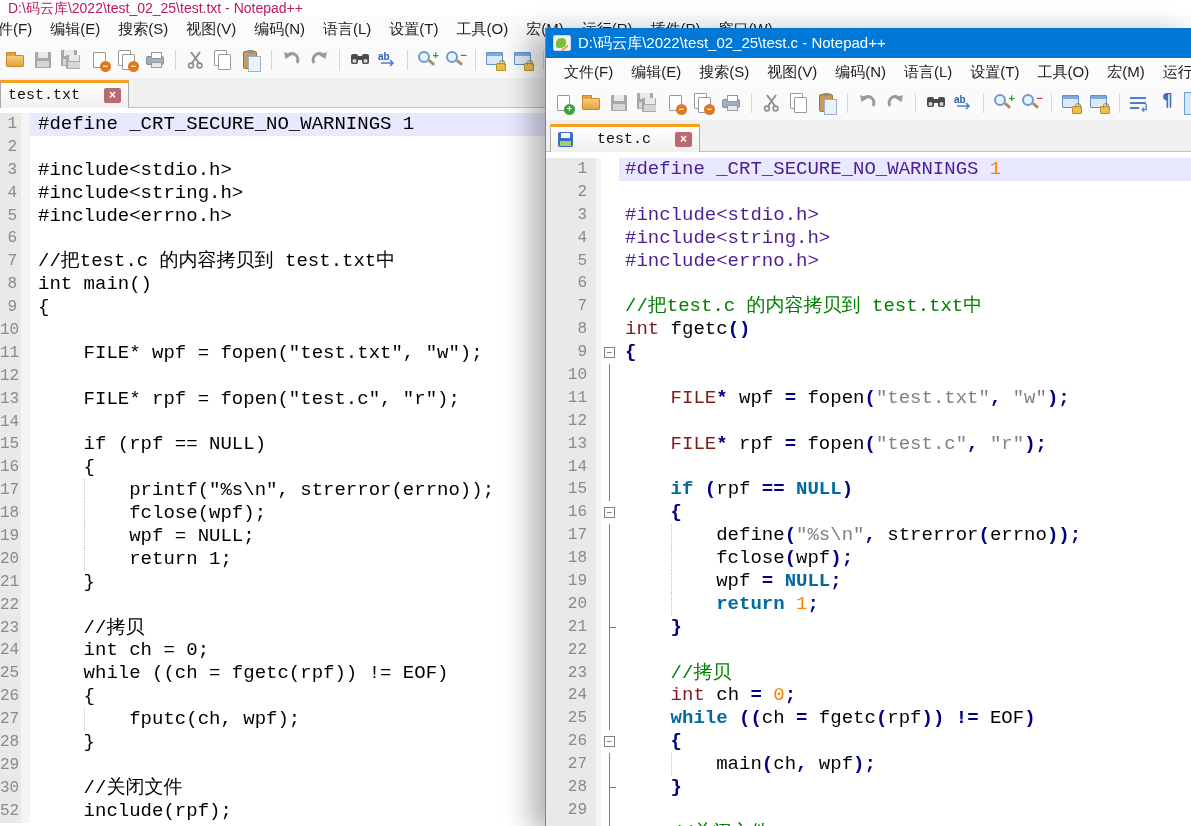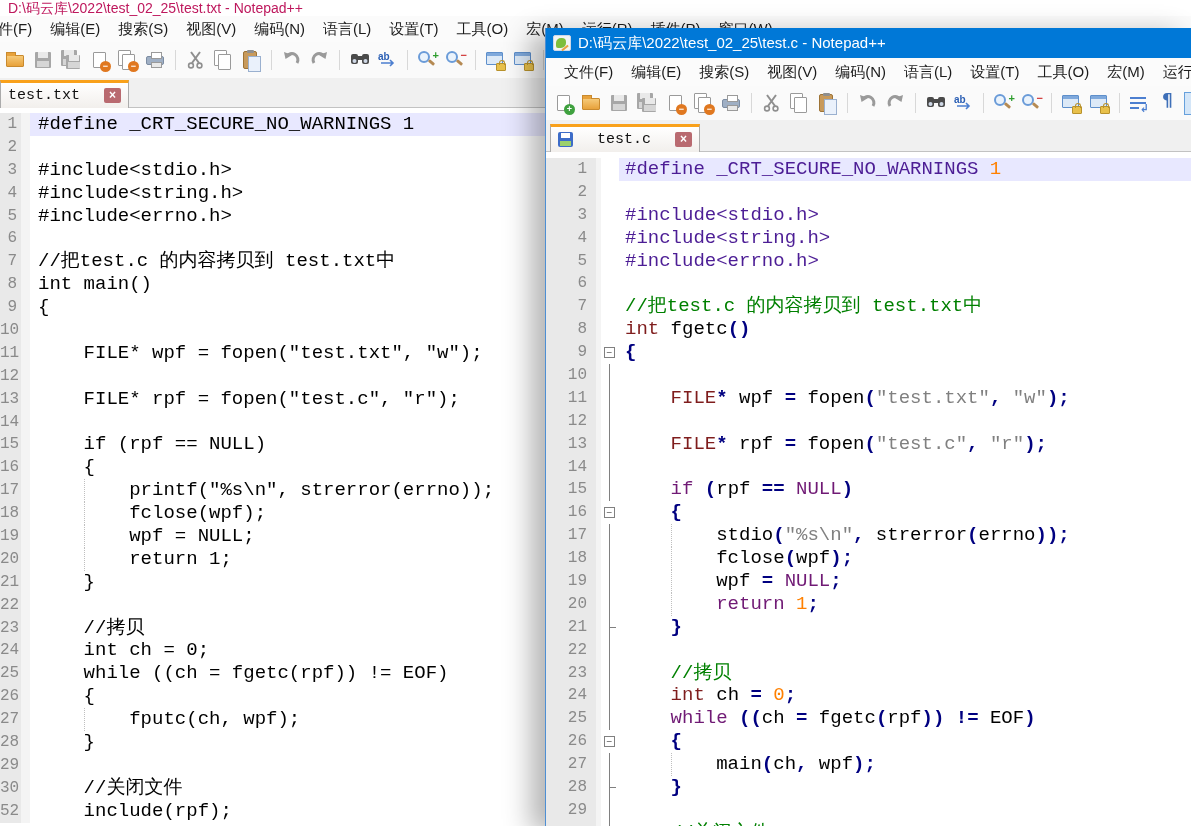--- a/index.html
+++ b/index.html
@@ -30,21 +30,21 @@
   .bm  { background:#F4F4F4; flex:0 0 auto; }
   .fold{ width:18px; background:#fff; position:relative; flex:0 0 auto; }
   .code{ flex:1 1 auto; white-space:pre; position:relative; color:#000; }
   .row.hl .code { background:#E8E8FF; }
   .fv { position:absolute; left:8px; top:0; bottom:0; width:1px; background:#808080; }
   .fb { position:absolute; left:3px; top:6px; width:11px; height:11px; background:#fff;
         border:1px solid #808080; font:10px/9px "Liberation Sans",sans-serif; text-align:center; color:#555; }
   .ft { position:absolute; left:8px; top:11px; width:7px; height:1px; background:#808080; }
   .gd { position:absolute; top:0; bottom:0; width:0; border-left:1px dotted #BFBFBF; }
   .pl{color:#000} .pre{color:#4c1d95} .com{color:#008000}
-  .kw{color:#701a75;font-weight:normal} .ty{color:#7f1d1d}
+  .kw{color:#0369a1;font-weight:bold} .ty{color:#7f1d1d}
   .nu{color:#FF8000} .st{color:#808080} .op{color:#000080;font-weight:bold}
 
   
   .win-bg { position:absolute; left:0; top:0; width:1191px; height:826px; background:#fff; z-index:1; }
   .title-inactive { height:16px; padding-left:8px; color:#be185d; font-size:14px; line-height:16px;
                     background:#fff; white-space:nowrap; overflow:hidden; }
   .win-bg .menubar { height:26px; background:#FBFBFB; margin-left:-26px; }
   .win-bg .toolbar { height:36px; background:#FAFAFA; padding-left:4px; }
   .win-bg .tabbar  { height:30px; }
   .win-bg .editor  { height:718px; padding-top:5px; }
@@ -651,21 +651,21 @@
             <i class="fb">−</i>
           </span>
           <span class="code"><span class="pl">    </span><span class="op">{</span></span>
         </div>
         <div class="row">
           <span class="ln">17</span>
           <span class="bm"></span>
           <span class="fold">
             <i class="fv"></i>
           </span>
-          <span class="code"><i class="gd" style="left: 51.6px;"></i><span class="pl">        stdio</span><span class="op">(</span><span class="st">"%s\n"</span><span class="op">,</span><span class="pl"> strerror</span><span class="op">(</span><span class="pl">errno</span><span class="op">));</span></span>
+          <span class="code"><i class="gd" style="left: 51.6px;"></i><span class="pl">        define</span><span class="op">(</span><span class="st">"%s\n"</span><span class="op">,</span><span class="pl"> strerror</span><span class="op">(</span><span class="pl">errno</span><span class="op">));</span></span>
         </div>
         <div class="row">
           <span class="ln">18</span>
           <span class="bm"></span>
           <span class="fold">
             <i class="fv"></i>
           </span>
           <span class="code"><i class="gd" style="left: 51.6px;"></i><span class="pl">        fclose</span><span class="op">(</span><span class="pl">wpf</span><span class="op">);</span></span>
         </div>
         <div class="row">

